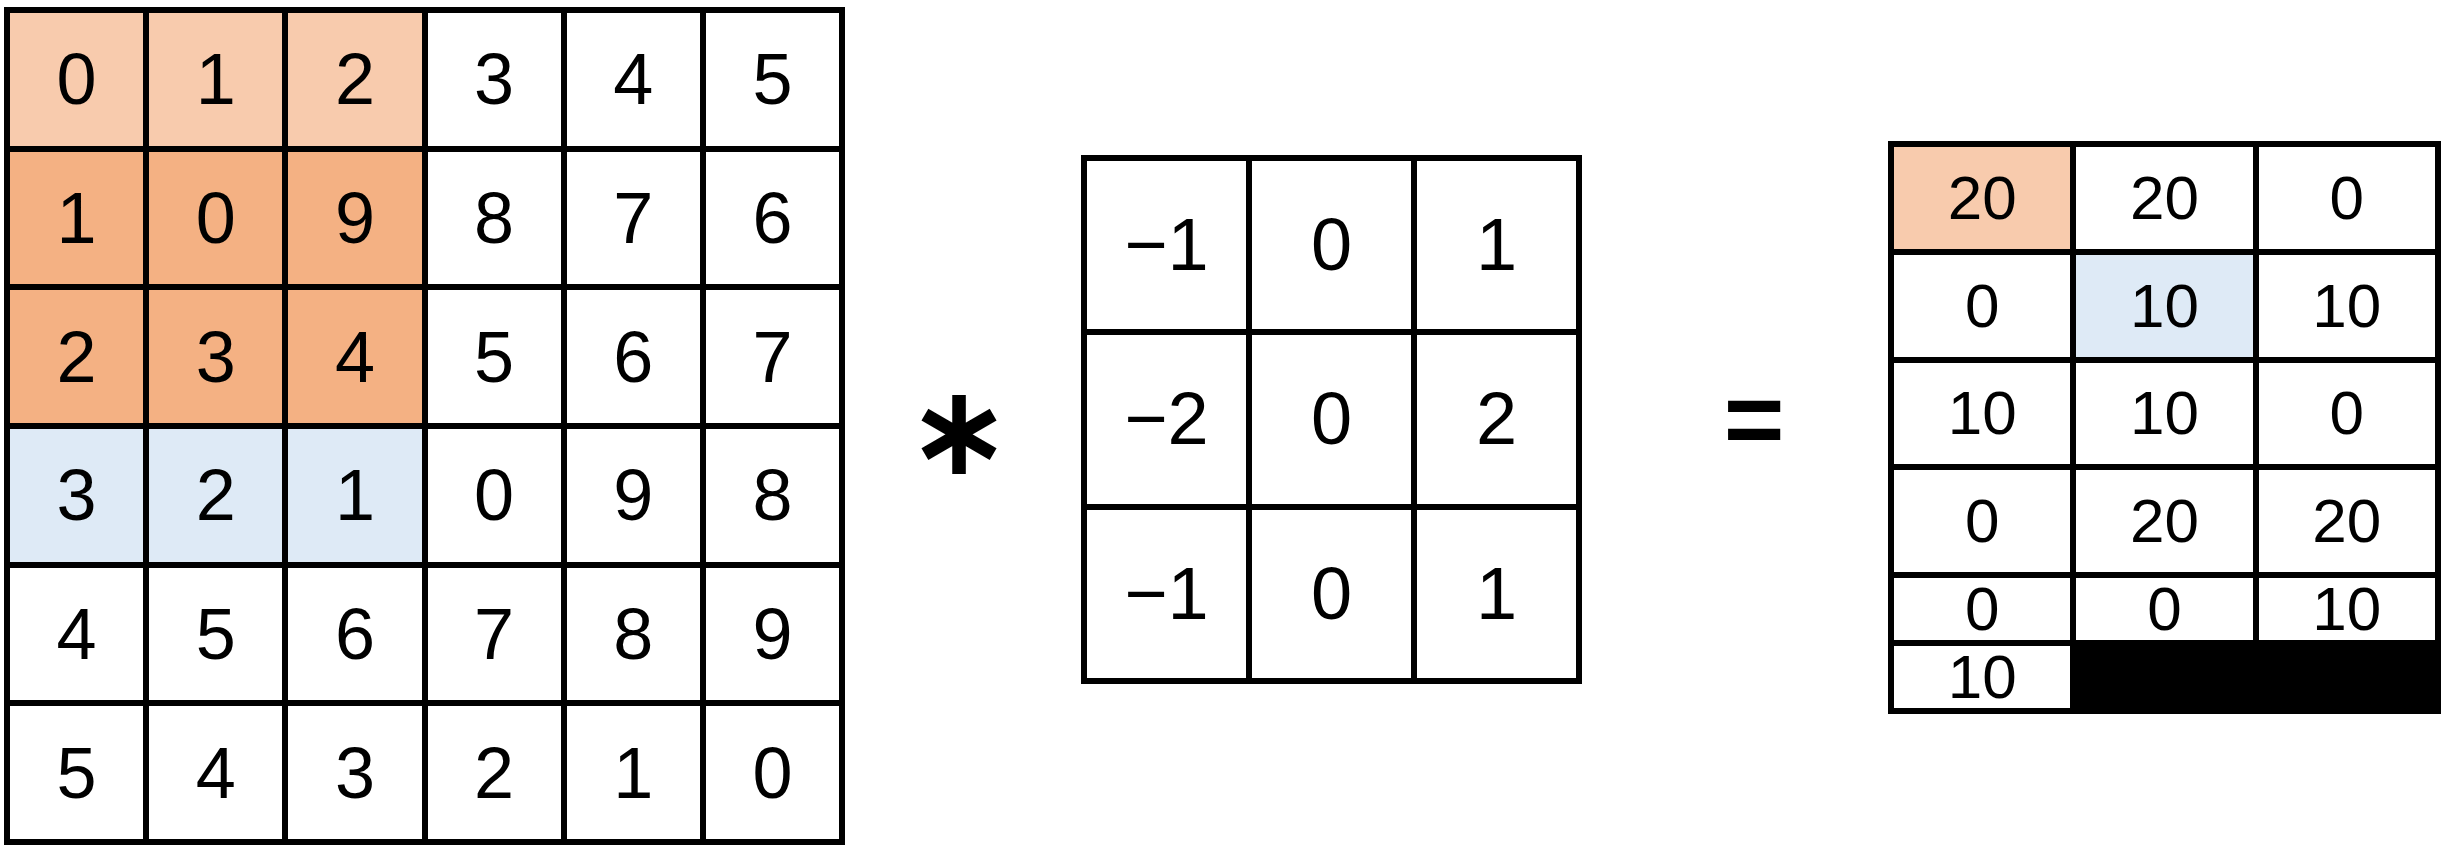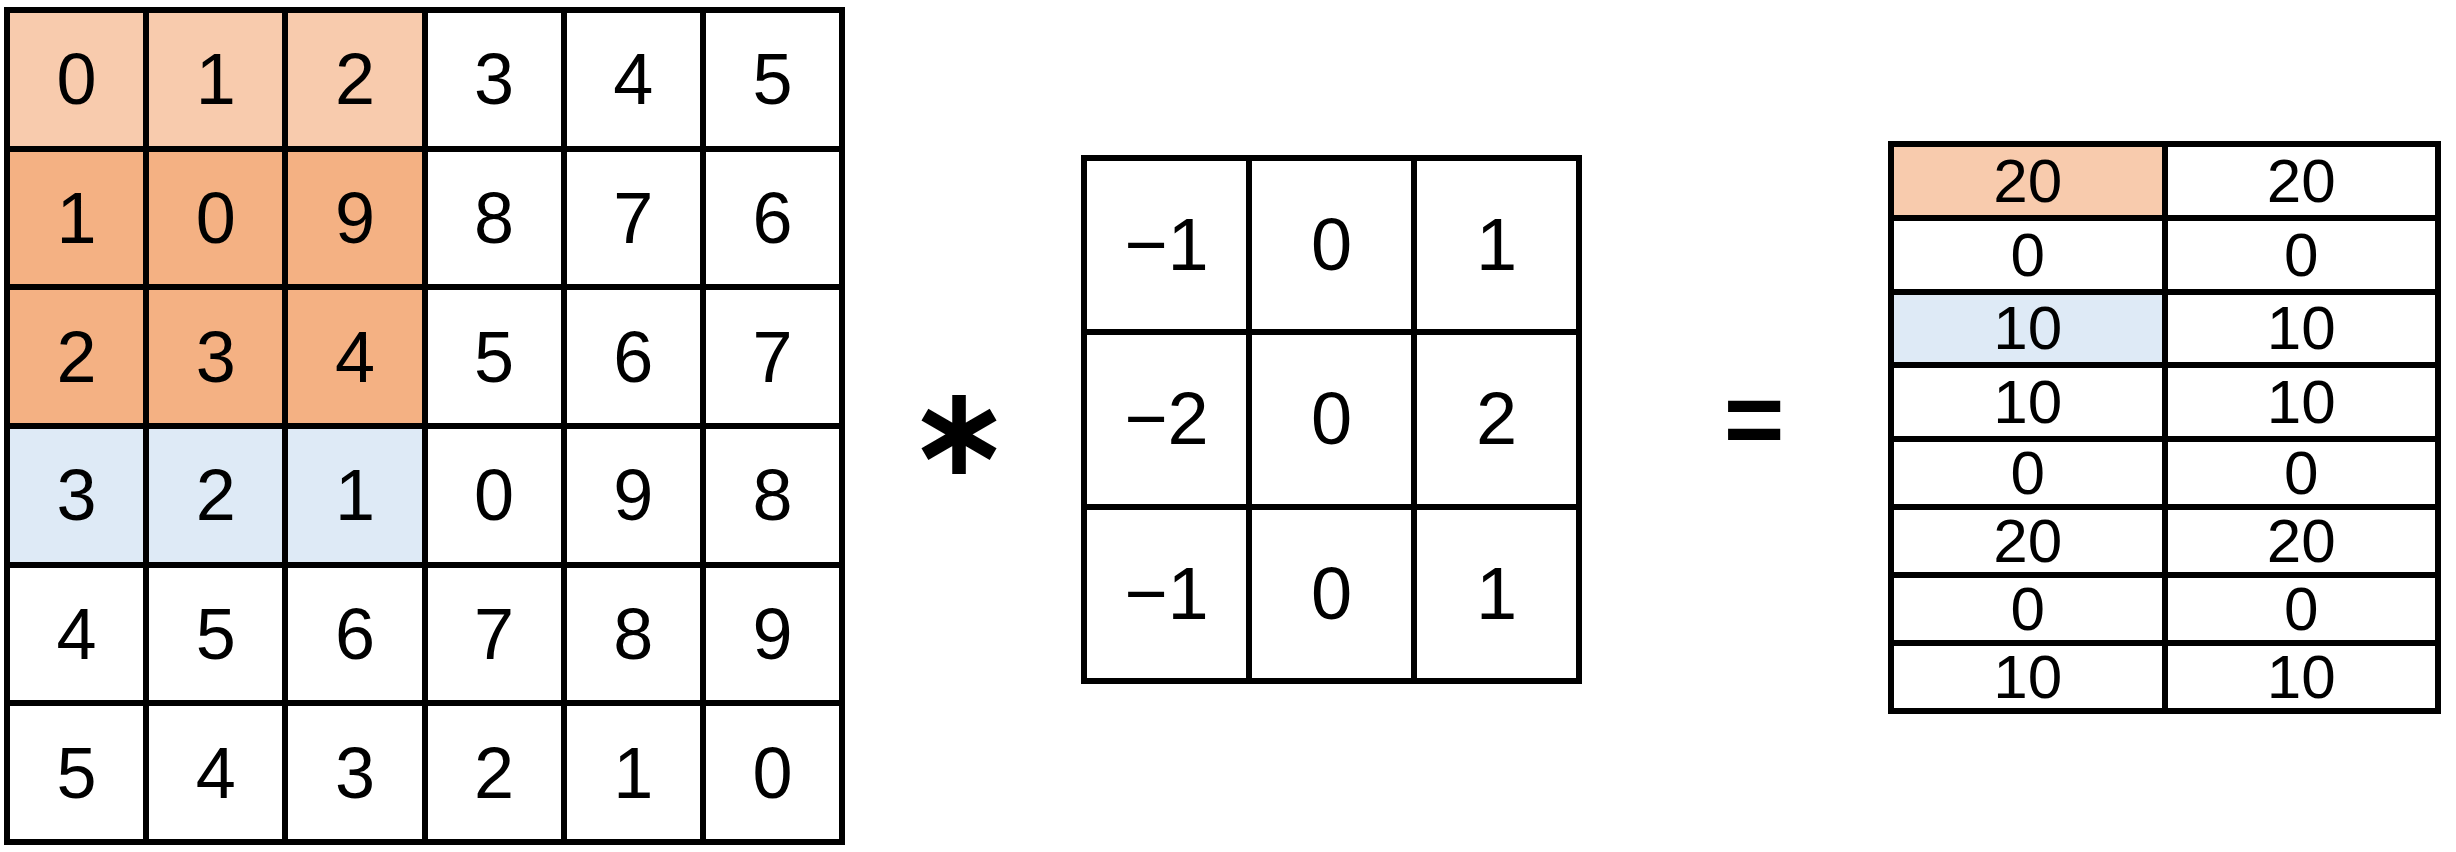--- a/index.html
+++ b/index.html
@@ -113,21 +113,21 @@
       <div class="cell">−2</div>
       <div class="cell">0</div>
       <div class="cell">2</div>
       <div class="cell">−1</div>
       <div class="cell">0</div>
       <div class="cell">1</div>
     </div>
 
   <div class="operator op-eq">=</div>
 
-  <div id="m-output" class="matrix" style="grid-template-columns: repeat(2, 1fr); grid-template-rows: repeat(4, 1fr);">
+  <div id="m-output" class="matrix" style="grid-template-columns: repeat(3, 1fr); grid-template-rows: repeat(4, 1fr);">
       <div class="cell" style="background: rgb(248, 203, 173);">20</div>
       <div class="cell">20</div>
       <div class="cell">0</div>
       <div class="cell">0</div>
       <div class="cell" style="background: rgb(222, 234, 246);">10</div>
       <div class="cell">10</div>
       <div class="cell">10</div>
       <div class="cell">10</div>
       <div class="cell">0</div>
       <div class="cell">0</div>

